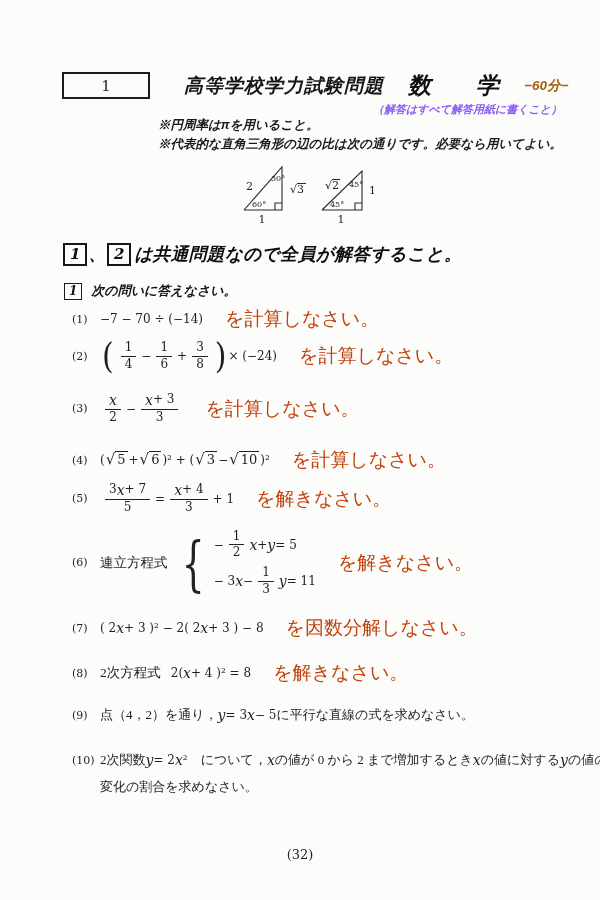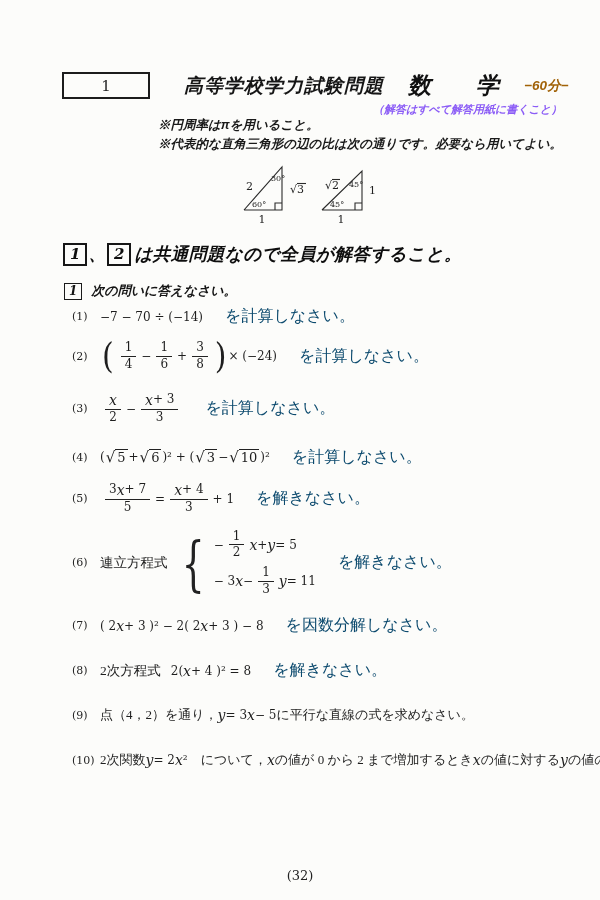--- a/index.html
+++ b/index.html
@@ -55,29 +55,29 @@
   .tok-n{font-family:"DejaVu Serif",serif;font-size:12px;}
   .tok-v{font-family:"DejaVu Serif",serif;font-style:italic;font-size:14px;}
   .tok-j{font-family:"Liberation Serif",serif;font-size:13px;}
   .tok-p{font-family:"DejaVu Serif",serif;font-size:30px;font-weight:400;line-height:1;display:inline-block;margin:0 2px;transform:scaleY(1.15);}
   .frac{display:inline-flex;flex-direction:column;align-items:center;vertical-align:middle;margin:0 5px;}
   .frac .fn{padding:0 4px 1px 4px;border-bottom:1px solid #222;line-height:1.1;display:inline-flex;}
   .frac .fd{padding-top:1px;line-height:1.1;display:inline-flex;}
   .rad{display:inline-flex;align-items:flex-start;margin:0 1px;}
   .rad .rsign{font-family:"DejaVu Serif",serif;font-size:15px;line-height:1.15;}
   .rad .rbar{border-top:1.2px solid #222;padding:0 2px;font-family:"DejaVu Serif",serif;font-size:13px;line-height:1.3;}
-  .suffix{margin-left:22px;font-size:16px;color:#0c4a6e;}
+  .suffix{margin-left:22px;font-size:19px;color:#c2410c;}
   .plabel{font-size:13.5px;margin-right:10px;}
   .brace{font-family:"DejaVu Serif",serif;font-size:60px;font-weight:300;line-height:0.9;display:inline-block;transform:scaleX(0.6);margin:0 0 0 -4px;color:#222;}
   .system{display:inline-flex;flex-direction:column;gap:7px;margin-left:2px;}
   .system .eq{display:inline-flex;align-items:center;}
 
   .p10-line2{position:absolute;left:100px;}
 
-  .page-number{position:absolute;left:0;top:847px;width:100%;text-align:center;font-family:"DejaVu Serif",serif;font-size:13px;color:#222;margin-top:21px;}
+  .page-number{position:absolute;left:0;top:847px;width:100%;text-align:center;font-family:"DejaVu Serif",serif;font-size:13px;color:#222;}
 </style>
 </head>
 <body>
 
 <div class="page">
 
   <div class="header-row">
     <div class="num-box">
       <span>1</span>
     </div>
@@ -334,16 +334,21 @@
         <span class="tok-n">²</span>
         <span class="tok-j">　について，</span>
         <span class="tok-v">x</span>
         <span class="tok-j"> の値が 0 から 2 まで増加するとき </span>
         <span class="tok-v">x</span>
         <span class="tok-j"> の値に対する </span>
         <span class="tok-v">y</span>
         <span class="tok-j"> の値の</span>
       </span>
   </div>
+  <div class="prob p10-line2" style="top:778px;">
+    <span class="expr">
+        <span class="tok-j">変化の割合を求めなさい。</span>
+      </span>
+  </div>
 
   <div class="page-number">(32)</div>
 
 </div>
 
 </body></html>

